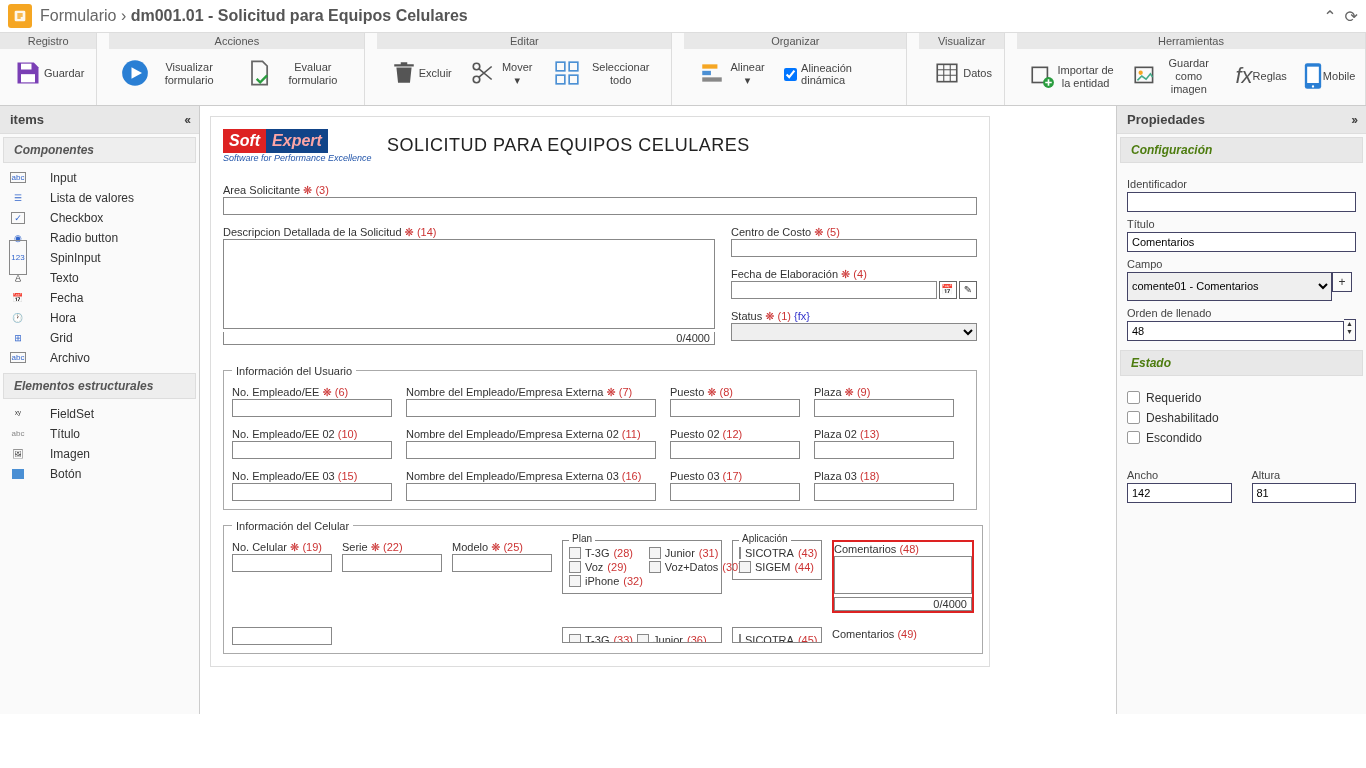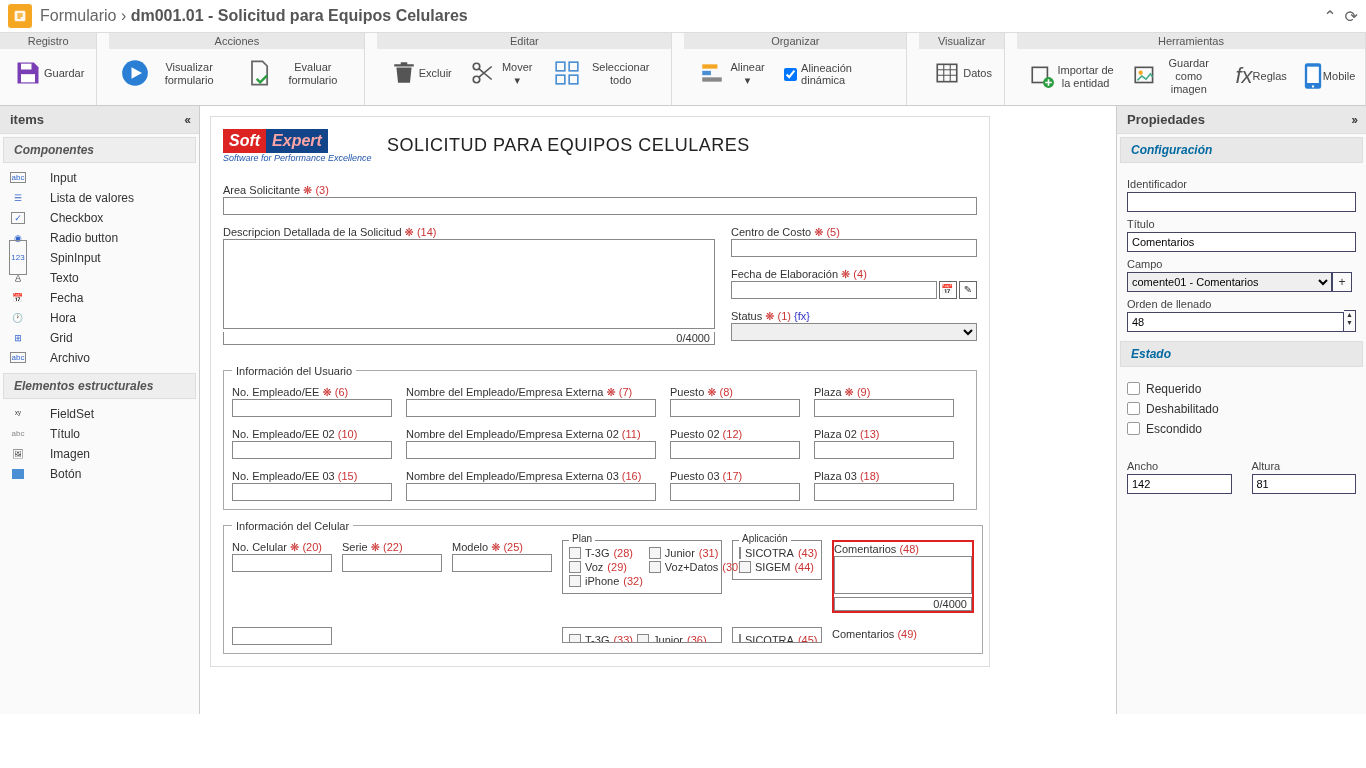--- a/index.html
+++ b/index.html
@@ -48,25 +48,25 @@
 .counter { text-align: right; font-size: 11px; color: #333; border: 1px solid #888; border-top: none; padding: 0 4px; }
 .fieldset { border: 1px solid #aaa; padding: 8px; margin-top: 10px; }
 .fieldset > legend { font-size: 11px; padding: 0 4px; }
 .grid4 { display: grid; grid-template-columns: 160px 250px 130px 140px; gap: 10px 14px; }
 .small-input { border: 1px solid #888; height: 18px; width: 100%; }
 .plan-box { border: 1px solid #888; padding: 4px 6px; font-size: 11px; position: relative; }
 .plan-box .legend { position: absolute; top: -8px; left: 6px; background: #fff; padding: 0 3px; font-size: 10px; }
 .cb-row { display: flex; align-items: center; gap: 4px; margin: 2px 0; }
 .cb { width: 12px; height: 12px; border: 1px solid #888; background: #f5f5f5; }
 .right-panel { width: 250px; border-left: 1px solid #ccc; background: #fafafa; overflow: auto; }
-.prop-section { background: #e8e8e8; padding: 5px 10px; font-size: 12px; font-weight: bold; font-style: italic; color: #0369a1; border: 1px solid #ddd; margin: 3px; }
+.prop-section { background: #e8e8e8; padding: 5px 10px; font-size: 12px; font-weight: bold; font-style: italic; color: #4d7c0f; border: 1px solid #ddd; margin: 3px; }
 .prop-body { padding: 6px 10px; }
 .prop-label { font-size: 11px; color: #444; margin-top: 6px; }
 .prop-input { width: 100%; border: 1px solid #446; height: 20px; padding: 1px 4px; font-size: 11px; margin-top: 2px; }
-.prop-select { width: calc(100% - 24px); border: 1px solid #446; height: 20px; font-size: 11px; margin-top: 2px; }
+.prop-select { width: calc(100% - 24px); border: 1px solid #446; height: 29px; font-size: 11px; margin-top: 2px; }
 .prop-plus { width: 20px; height: 20px; border: 1px solid #446; display: inline-flex; align-items: center; justify-content: center; vertical-align: top; margin-top: 2px; cursor: pointer; }
 .prop-check { display: flex; align-items: center; gap: 6px; margin: 6px 0; font-size: 12px; }
 .prop-check .cb2 { width: 13px; height: 13px; border: 1px solid #999; border-radius: 2px; background: #fff; }
 .size-row { display: flex; gap: 20px; }
 .selected-field { border: 2px solid #d22 !important; }
 .icon-date { display: inline-flex; width: 18px; height: 18px; border: 1px solid #666; align-items: center; justify-content: center; font-size: 10px; cursor: pointer; }
 select.field-select { width: 100%; border: 1px solid #888; height: 18px; font-size: 11px; }
 .spin-wrap { display: flex; }
 .spin-btns { display: flex; flex-direction: column; border: 1px solid #446; border-left: none; }
 .spin-btns span { font-size: 7px; line-height: 8px; padding: 0 2px; cursor: pointer; }
@@ -400,21 +400,21 @@
           <div><span class="field-label"><span>No. Empleado/EE 03</span> <span class="ord">(15)</span></span><input class="small-input" style=""></div>
           <div><span class="field-label"><span>Nombre del Empleado/Empresa Externa 03</span> <span class="ord">(16)</span></span><input class="small-input" style=""></div>
           <div><span class="field-label"><span>Puesto 03</span> <span class="ord">(17)</span></span><input class="small-input" style=""></div>
           <div><span class="field-label"><span>Plaza 03</span> <span class="ord">(18)</span></span><input class="small-input" style=""></div>
         </div>
       </fieldset>
 
       <fieldset class="fieldset">
         <legend>Información del Celular</legend>
         <div style="display:flex;gap:10px;align-items:flex-start">
-          <div style="width:100px"><span class="field-label"><span>No. Celular</span> <span class="req">❋</span> <span class="ord">(20)</span></span><input class="small-input" style=""></div>
+          <div style="width:100px"><span class="field-label"><span>No. Celular</span> <span class="req">❋</span> <span class="ord">(19)</span></span><input class="small-input" style=""></div>
           <div style="width:100px"><span class="field-label"><span>Serie</span> <span class="req">❋</span> <span class="ord">(22)</span></span><input class="small-input" style=""></div>
           <div style="width:100px"><span class="field-label"><span>Modelo</span> <span class="req">❋</span> <span class="ord">(25)</span></span><input class="small-input" style=""></div>
           <div class="plan-box" style="width:160px">
             <span class="legend">Plan</span>
             <div style="display:flex;gap:6px">
               <div>
                 <div class="cb-row">
                     <span class="cb"></span>
                     <span>T-3G</span> 
                     <span class="ord">(28)</span>

